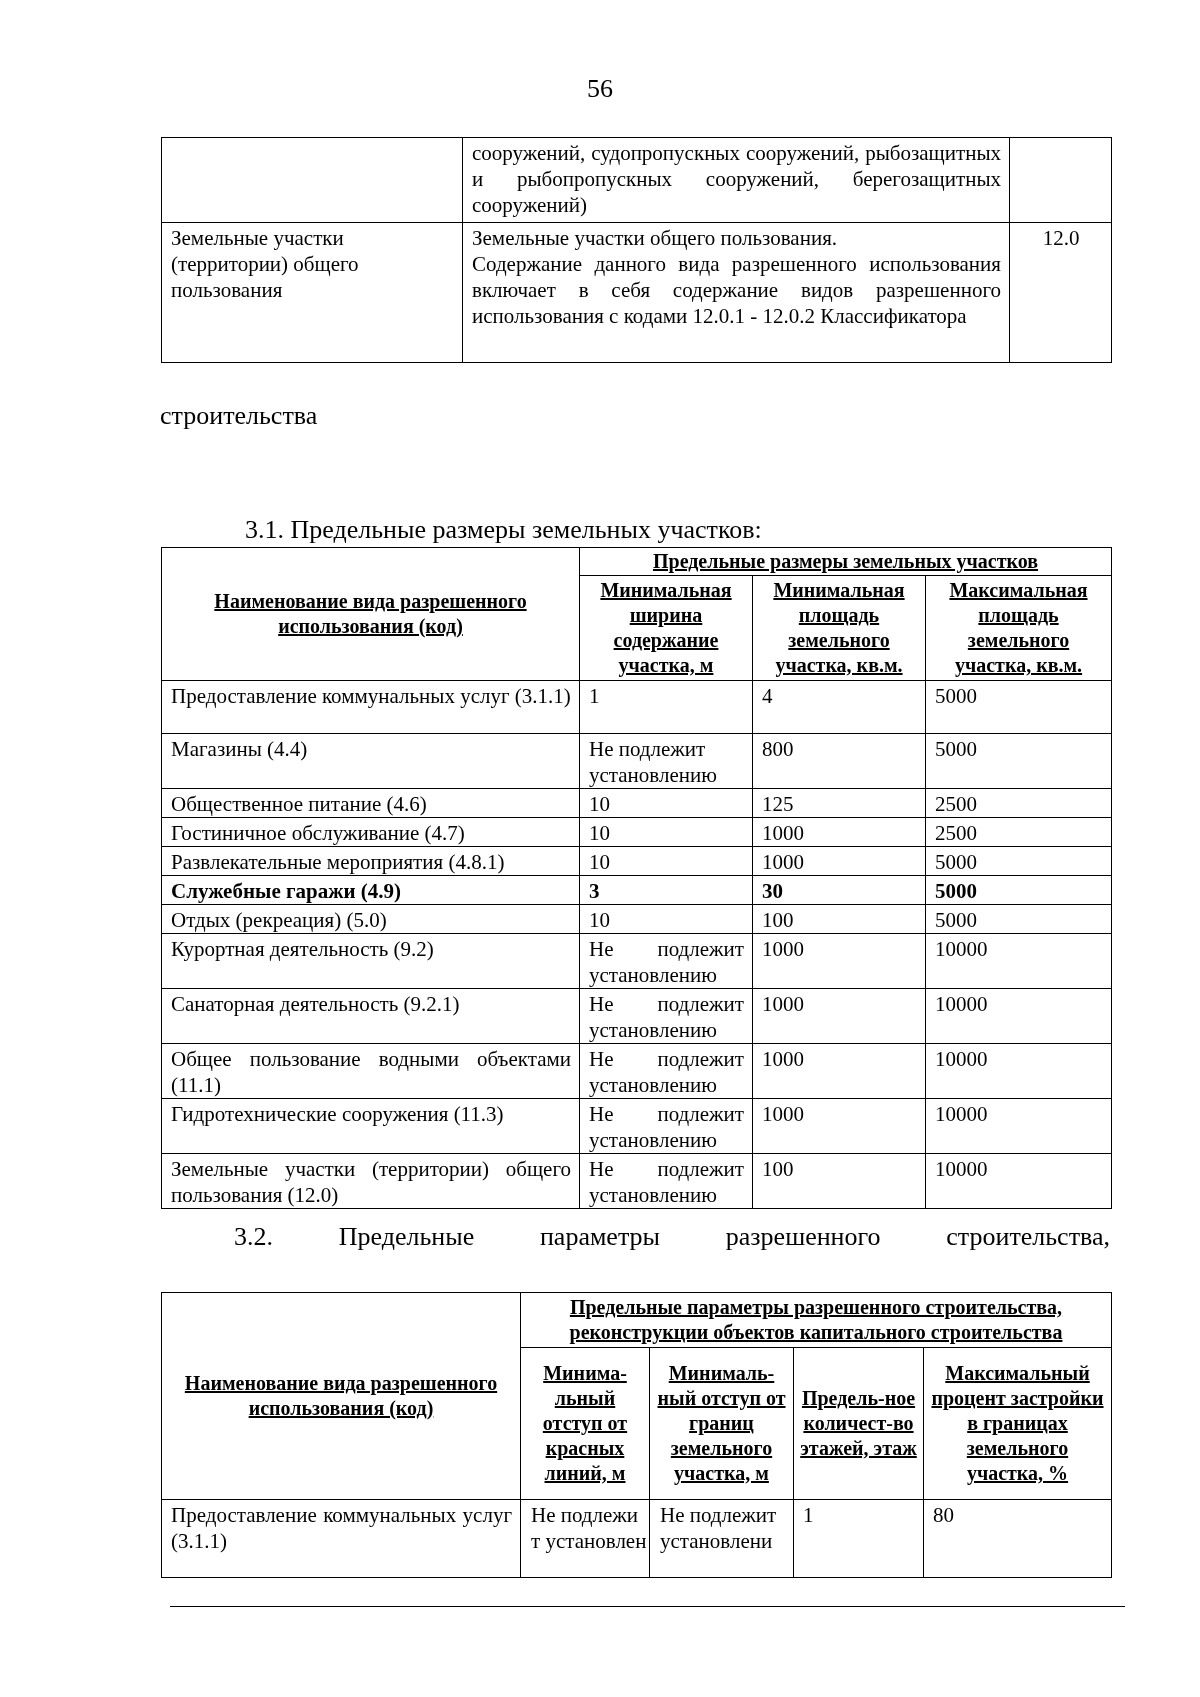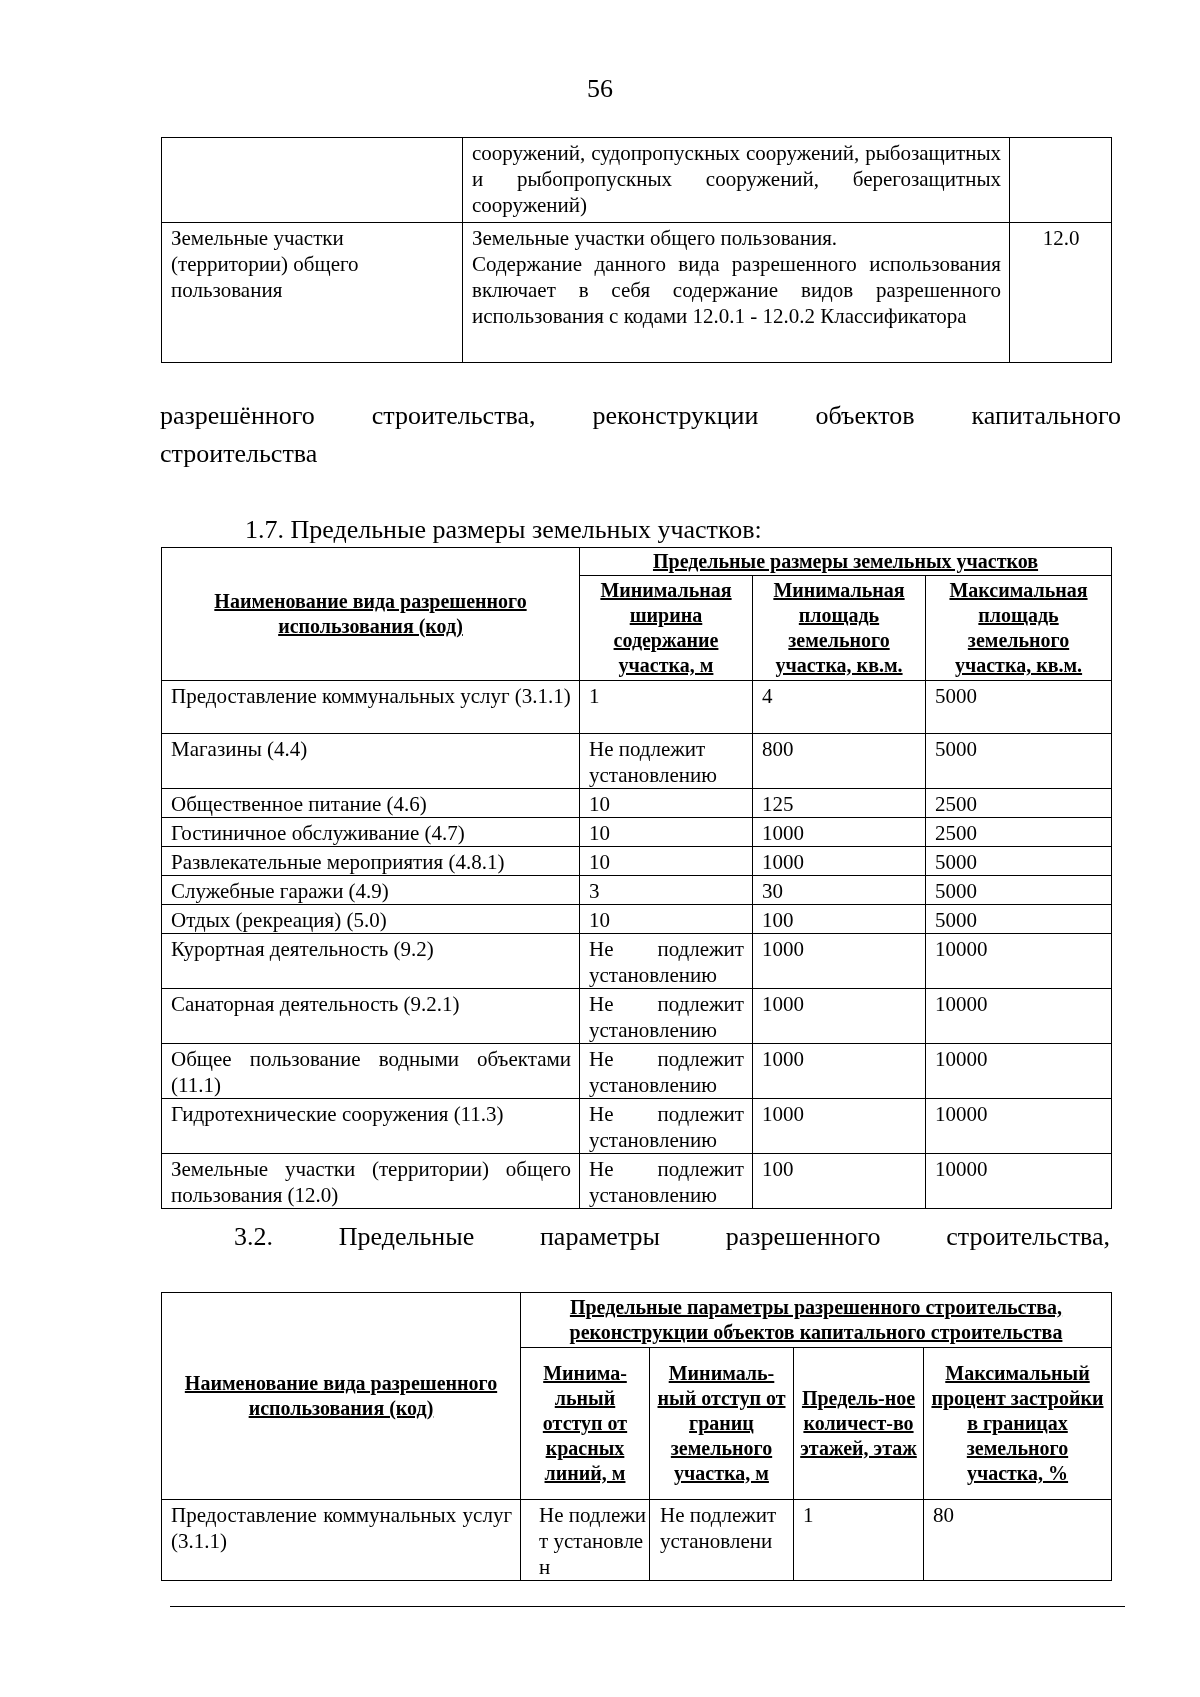--- a/index.html
+++ b/index.html
@@ -39,26 +39,25 @@
     <td class="just">
       <div>Земельные участки общего пользования.</div>
       <div class="just">Содержание данного вида разрешенного использования включает в себя содержание видов разрешенного использования с кодами 12.0.1 - 12.0.2 Классификатора</div>
     </td>
     <td class="center">12.0</td>
   </tr>
 </tbody>
   </table>
 
 <div class="abs para" style="top:397px;">
-  <div class="just-line">разрешённого строительства, реконструкции объектов капитального</div>
   <div>строительства</div>
 </div>
 
 <div class="abs para" style="top:511px; padding-left:85px; width:876px;">
-  <span>1.7. Предельные размеры земельных участков:</span>
+  <span>3.1. Предельные размеры земельных участков:</span>
 </div>
 
 <table style="left:161px; top:547px; width:950px;">
   <colgroup>
       <col style="width:418px">
       <col style="width:173px">
       <col style="width:173px">
       <col style="width:186px">
     </colgroup>
   <tbody>
@@ -94,21 +93,21 @@
     <td>10</td>
     <td>1000</td>
     <td>2500</td>
   </tr>
   <tr style="height:26px;">
     <td>Развлекательные мероприятия (4.8.1)</td>
     <td>10</td>
     <td>1000</td>
     <td>5000</td>
   </tr>
-  <tr style="height:26px;">
+  <tr style="height:26px;font-weight:bold;">
     <td>Служебные гаражи (4.9)</td>
     <td>3</td>
     <td>30</td>
     <td>5000</td>
   </tr>
   <tr style="height:26px;">
     <td>Отдых (рекреация) (5.0)</td>
     <td>10</td>
     <td>100</td>
     <td>5000</td>
@@ -164,21 +163,21 @@
     <th colspan="4" style="padding:0 14px;">Предельные параметры разрешенного строительства, реконструкции объектов капитального строительства</th>
   </tr>
   <tr style="height:152px;">
     <th>Минима-льный отступ от красных линий, м</th>
     <th>Минималь-ный отступ от границ земельного участка, м</th>
     <th>Предель-ное количест-во этажей, этаж</th>
     <th>Максимальный процент застройки в границах земельного участка, %</th>
   </tr>
   <tr style="height:78px;">
     <td class="just">Предоставление коммунальных услуг (3.1.1)</td>
-    <td style="padding-left:18px; padding-right:2px; overflow:hidden; word-break:break-all;">Не подлежит установлен</td>
+    <td style="padding-left:10px; padding-right:2px; overflow:hidden; word-break:break-all;">Не подлежит установлен</td>
     <td style="padding-left:10px; padding-right:2px; overflow:hidden;">Не подлежит установлени</td>
     <td>1</td>
     <td>80</td>
   </tr>
 </tbody>
   </table>
 
 <div class="abs footer-line"></div>
 
 </body></html>

